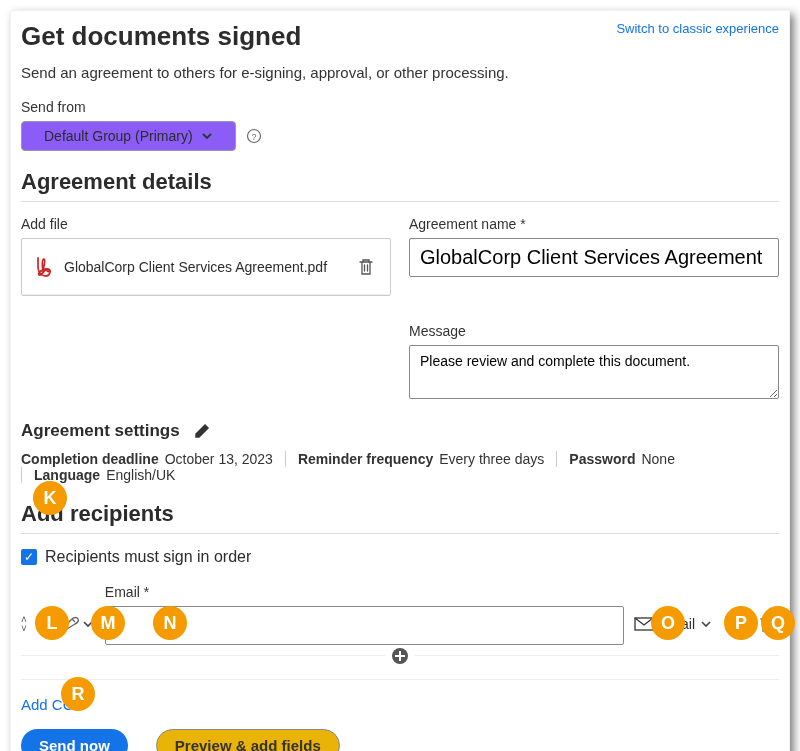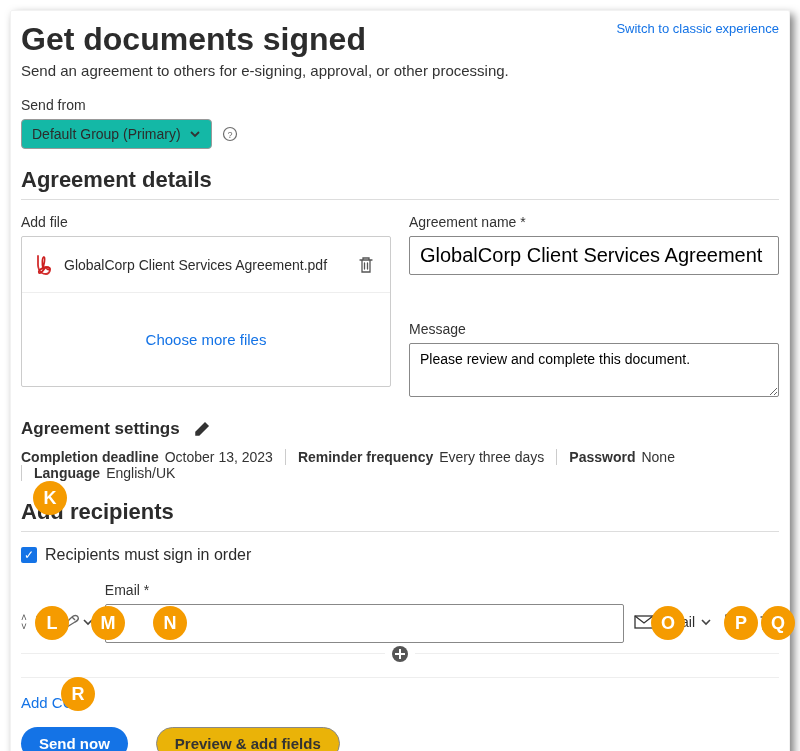--- a/index.html
+++ b/index.html
@@ -1,24 +1,24 @@
 <!DOCTYPE html>
 <html><head>
 <meta charset="utf-8">
 <style>
   * { box-sizing: border-box; margin: 0; padding: 0; }
   body { font-family: -apple-system, BlinkMacSystemFont, "Segoe UI", Arial, sans-serif; background: #fff; padding: 10px; width: 800px; color: #2c2c2c; }
   .container { position: relative; padding: 10px 10px 20px 10px; border: 1px solid rgba(0,0,0,0.05); border-radius: 2px; box-shadow: 4px 4px 8px rgba(0,0,0,0.5); }
   .top-row { display: flex; justify-content: space-between; align-items: flex-start; }
-  h1 { font-size: 32px; font-weight: 700; margin-bottom: 4px; }
+  h1 { font-size: 26px; font-weight: 700; margin-bottom: 12px; }
   .subtitle { font-size: 15px; color: #333; margin-bottom: 18px; }
   .switch-link { color: #1473e6; font-size: 13px; cursor: pointer; }
   .label-sm { font-size: 14px; color: #333; margin-bottom: 6px; display: block; }
   .send-from-row { display: flex; align-items: center; gap: 10px; margin-bottom: 18px; }
-  .select-box { display: inline-flex; align-items: center; justify-content: space-between; border: 1px solid #999; border-radius: 4px; padding: 6px 10px; min-width: 180px; background: #14b8a6; cursor: pointer; font-size: 14px; }
+  .select-box { display: inline-flex; align-items: center; justify-content: space-between; border: 1px solid #999; border-radius: 4px; padding: 6px 22px; min-width: 180px; background: #8b5cf6; cursor: pointer; font-size: 14px; }
   .chev { margin-left: 8px; }
   h2 { font-size: 22px; font-weight: 700; margin-bottom: 6px; }
   hr.sec { border: none; border-top: 1px solid #ddd; margin-bottom: 14px; }
   .two-col { display: flex; gap: 18px; }
   .left-col { flex: 1; }
   .right-col { flex: 1; }
   .file-box { border: 1px solid #ccc; border-radius: 2px; overflow: hidden; }
   .file-entry { display: flex; align-items: center; justify-content: space-between; padding: 10px 12px; border-bottom: 1px solid #eee; min-height: 56px; }
   .file-left { display: flex; align-items: center; gap: 10px; }
   .file-name { font-size: 14px; }
@@ -101,21 +101,20 @@
                 </svg>
             </span>
             <span class="file-name">GlobalCorp Client Services Agreement.pdf</span>
           </div>
           <span class="icon-btn">
             <svg width="16" height="18" viewBox="0 0 16 18">
                 <path d="M2 4 L14 4 M5 4 L5 2 L11 2 L11 4 M4 4 L4 16 L12 16 L12 4 M6.5 7 L6.5 13 M9.5 7 L9.5 13" stroke="#555" stroke-width="1.3" fill="none" stroke-linecap="round"></path>
               </svg>
           </span>
         </div>
-        <div class="choose-more">Choose more files</div>
       </div>
     </div>
     <div class="right-col">
       <label class="label-sm">
         <span>Agreement name</span>&nbsp;<span class="req">*</span>
       </label>
       <input class="text-input" value="GlobalCorp Client Services Agreement" style="">
       <div style="height:46px"></div>
       <label class="label-sm">Message</label>
       <textarea class="textarea" style="">Please review and complete this document.</textarea>

